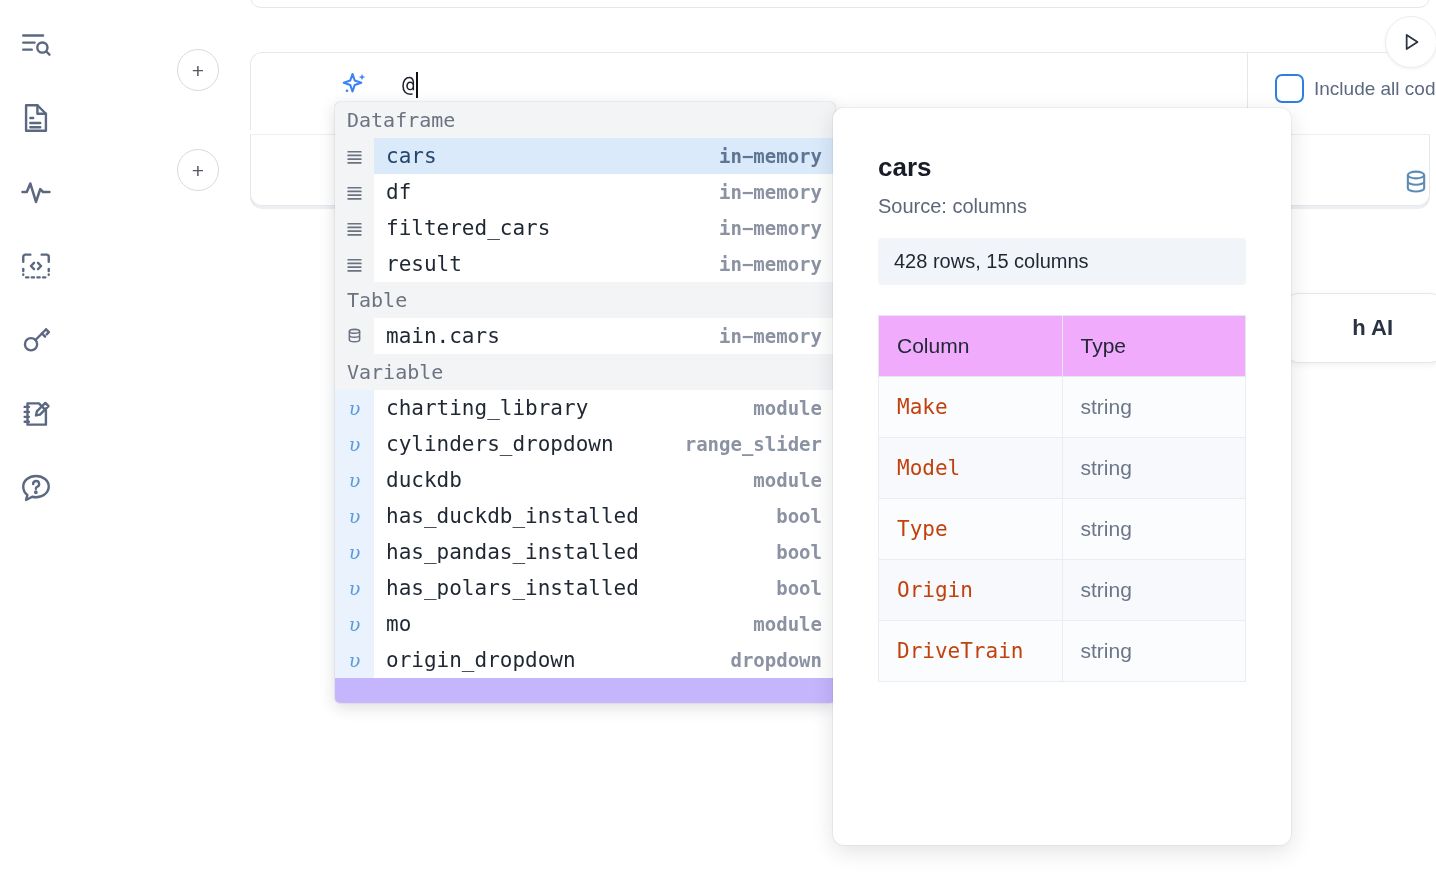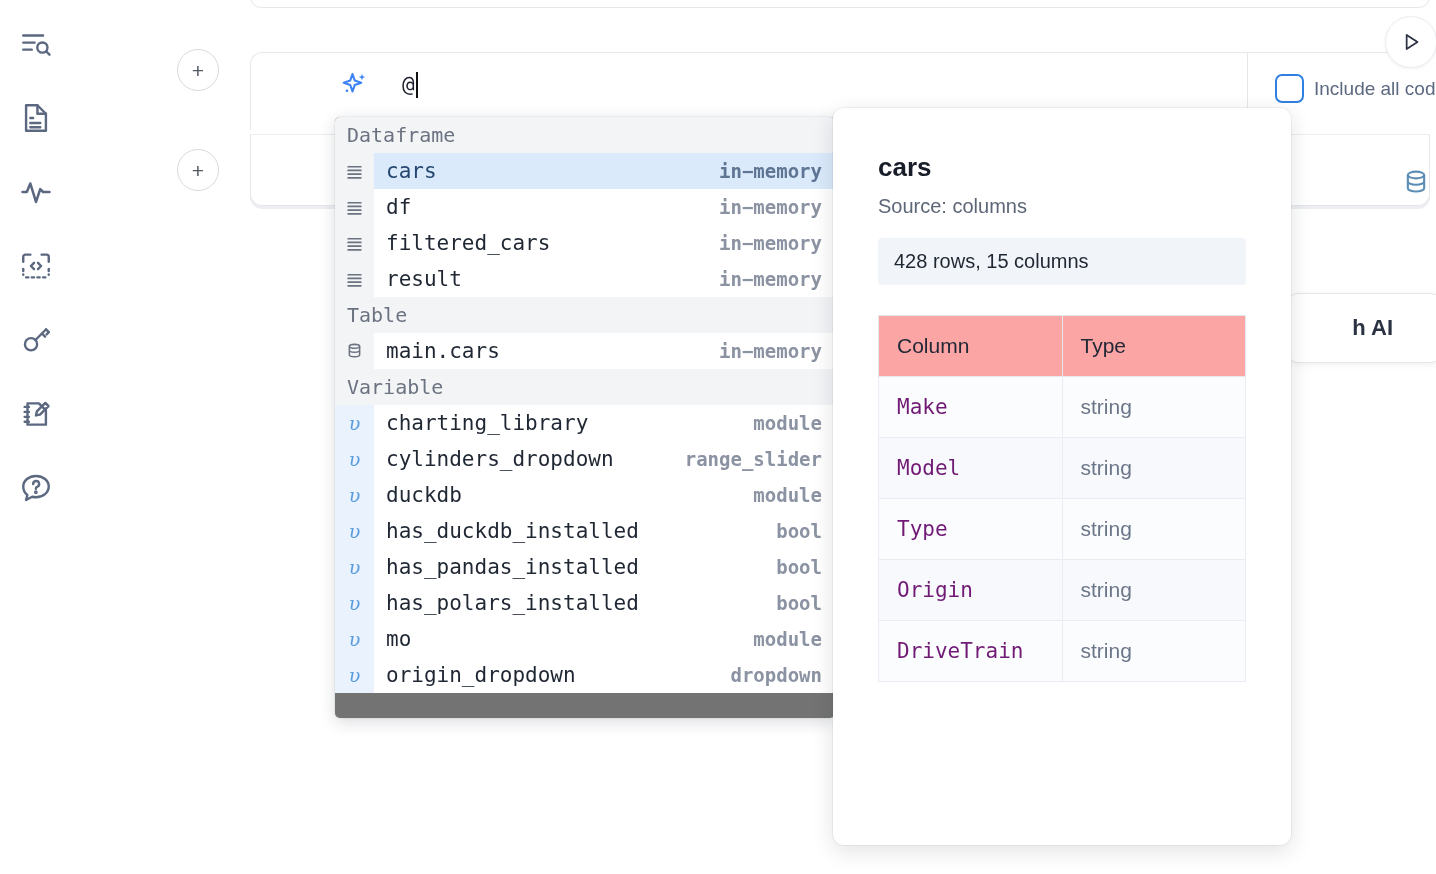--- a/index.html
+++ b/index.html
@@ -112,23 +112,23 @@
     position: absolute; left: 1215px; top: 293px; width: 155px; height: 70px;
     background: #fff; border: 1px solid #e6e7ea; border-radius: 11px;
     box-shadow: 0 2px 6px rgba(20,25,40,.06);
     display: flex; align-items: center; justify-content: flex-end;
     padding-right: 48px;
     font-size: 22px; font-weight: 700; color: #2b3242;
   }
 
   
   .ac {
-    position: absolute; left: 335px; top: 117px;
+    position: absolute; left: 335px; top: 102px;
     width: 500px; height: 601px;
-    background: #737373;
+    background: #c4b5fd;
     border-radius: 5px;
     box-shadow: 0 4px 16px rgba(25,32,48,.16), 0 0 0 1px rgba(25,32,48,.05);
     overflow: hidden;
     font-family: "DejaVu Sans Mono", monospace;
   }
   .ac-section {
     height: 36px; background: #f3f4f6;
     display:flex; align-items:center;
     padding-left: 12px;
     font-size: 20px; color: #6b7280;
@@ -167,32 +167,32 @@
   }
   .d-title { font-size: 26px; font-weight: 700; color:#171c28; margin: 0 0 12px 0; }
   .d-source { font-size: 20px; color:#5d6676; margin-bottom: 20px; }
   .d-shape {
     background:#f1f4f8; border-radius: 4px;
     padding: 12px 16px; font-size: 20px; color:#1f2733;
     margin-bottom: 30px;
   }
   .d-table { width: 100%; border-collapse: collapse; table-layout: fixed; }
   .d-table th {
-    background:#fca5a5; text-align: left;
+    background:#f0abfc; text-align: left;
     font-size: 21px; font-weight: 400; color:#222836;
     padding: 18px 0 18px 18px;
     border: 1px solid #e4e9f0;
   }
   .d-table td {
     padding: 18px 0 18px 18px;
     border: 1px solid #e9edf3;
     font-size: 21px;
   }
   .d-table td.col {
-    font-family: "DejaVu Sans Mono", monospace; color:#701a75; background:#fbfcfd;
+    font-family: "DejaVu Sans Mono", monospace; color:#c2410c; background:#fbfcfd;
   }
   .d-table td.typ { color:#6b7688; background:#fbfcfd; }
   .d-table tr:nth-child(even) td { background:#f7f9fc; }
 </style>
 </head>
 <body>
 
 <div class="root">
 
   <div class="rail">

